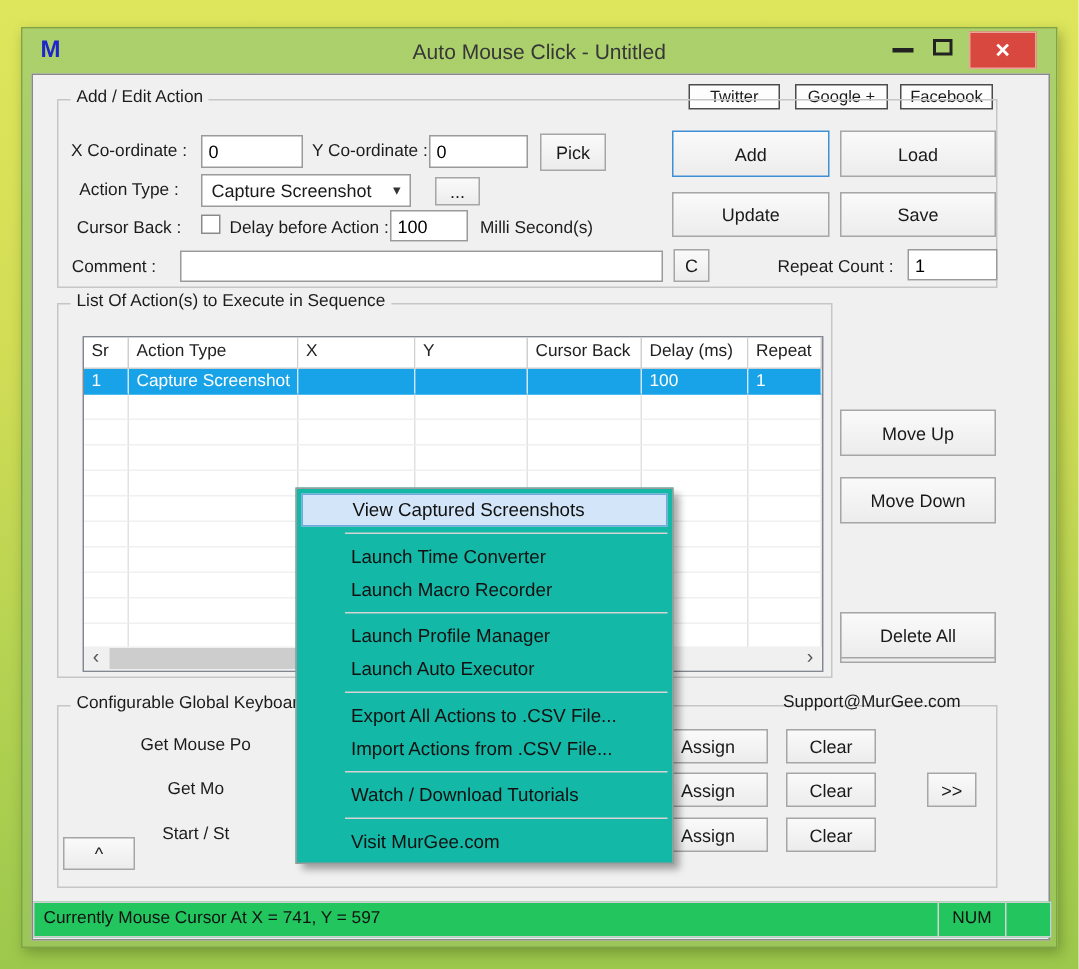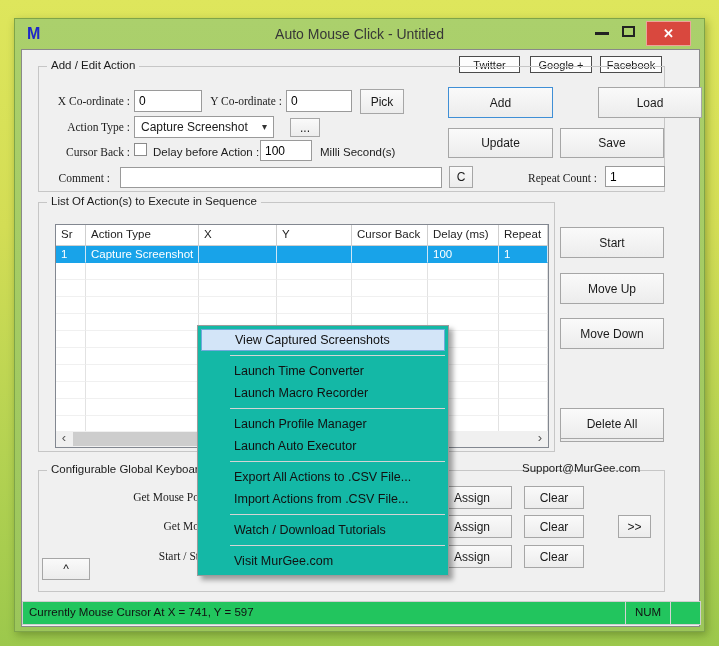--- a/index.html
+++ b/index.html
@@ -31,21 +31,21 @@
   
   .btn {
     position:absolute; background:linear-gradient(180deg,#fafafa,#ececec);
     border:1px solid #a6a6a6; font-size:12px; color:#1a1a1a;
     display:flex; align-items:center; justify-content:center; cursor:pointer;
   }
   .btn.default { border:1px solid #3f8fd6; }
   .social { border:1px solid #4c4c4c; background:#fdfdfd; font-size:11px; }
   .tbox { position:absolute; border:1px solid #9a9a9a; background:#fff; font-family:"Liberation Sans",sans-serif; font-size:12px; padding:2px 4px; }
   .lbl { position:absolute; font-size:11.5px; color:#1c1c1c; white-space:nowrap; }
-  .r { text-align:right;font-family:Liberation Serif, serif; }
+  .r { text-align:center; }
   .groupbox { position:absolute; border:1px solid #c6c6c6; }
   .grouplabel { position:absolute; top:-8px; left:8px; background:#f0f0f0; padding:0 4px; font-size:11.5px; color:#1c1c1c; white-space:nowrap; }
   .combo { position:absolute; border:1px solid #9a9a9a; background:#fff; font-size:12px; display:flex; align-items:center; padding-left:6px; cursor:pointer; }
   .combo .arrow { position:absolute; right:6px; top:4px; font-size:10px; color:#333; }
   .checkbox { position:absolute; width:13px; height:13px; background:#fff; border:1px solid #8a8a8a; cursor:pointer; }
   
   .table { position:absolute; left:33px; top:174px; width:494px; height:224px; border:1px solid #828790; background:#fff; overflow:hidden; }
   .trow { display:flex; width:492px; }
   .thead .cell { height:21px; border-right:1px solid #cfcfcf; border-bottom:1px solid #cfcfcf; font-size:11.5px; color:#222; padding:3px 0 0 5px; background:#fff; }
   .tbody-row .cell { height:17px; font-size:11.5px; padding:2px 0 0 5px; border-right:1px solid #e2e2e2; border-bottom:1px solid #f0f0f0; overflow:hidden; white-space:nowrap; }
@@ -110,21 +110,21 @@
     <input class="tbox" style="left: 238px; top: 90px; width: 52px; height: 21px;" value="100">
     <span class="lbl" style="left:298px;top:96px;">Milli Second(s)</span>
 
     <span class="lbl r" style="left:20px;top:122px;width:68px;">Comment :</span>
     <input class="tbox" style="left: 98px; top: 117px; width: 322px; height: 21px;" value="">
     <div class="btn" style="left:427px;top:116px;width:24px;height:22px;">C</div>
     <span class="lbl r" style="left:495px;top:122px;width:80px;">Repeat Count :</span>
     <input class="tbox" style="left: 583px; top: 116px; width: 60px; height: 21px;" value="1">
 
     <div class="btn default" style="left:426px;top:37px;width:105px;height:31px;">Add</div>
-    <div class="btn" style="left:538px;top:37px;width:104px;height:31px;margin-left:38px;">Load</div>
+    <div class="btn" style="left:538px;top:37px;width:104px;height:31px;">Load</div>
     <div class="btn" style="left:426px;top:78px;width:105px;height:30px;">Update</div>
     <div class="btn" style="left:538px;top:78px;width:104px;height:30px;">Save</div>
 
     <div class="groupbox" style="left:16px;top:152px;width:517px;height:250px;">
       <span class="grouplabel">List Of Action(s) to Execute in Sequence</span>
     </div>
 
     <div class="table">
       <div class="trow thead">
         <div class="cell c0">Sr</div>
@@ -236,21 +236,20 @@
             <div class="cell c6"></div>
           </div>
         </div>
       <div class="hscroll">
         <span class="scroll-arrow">‹</span>
         <span class="scroll-thumb"></span>
         <span class="scroll-arrow" style="position:absolute;right:0;">›</span>
       </div>
     </div>
 
-    <div class="btn" style="left:538px;top:177px;width:104px;height:31px;">Start</div>
     <div class="btn" style="left:538px;top:223px;width:104px;height:31px;">Move Up</div>
     <div class="btn" style="left:538px;top:268px;width:104px;height:31px;">Move Down</div>
     <div class="btn" style="left:538px;top:313px;width:104px;height:31px;margin-top:48px;">Delete</div>
     <div class="btn" style="left:538px;top:358px;width:104px;height:31px;">Delete All</div>
 
     <div class="groupbox" style="left:16px;top:420px;width:627px;height:122px;">
       <span class="grouplabel">Configurable Global Keyboard S</span>
     </div>
     <span class="support-lbl" style="left:500px;top:412px;width:142px;text-align:left;">Support@MurGee.com</span>
 

